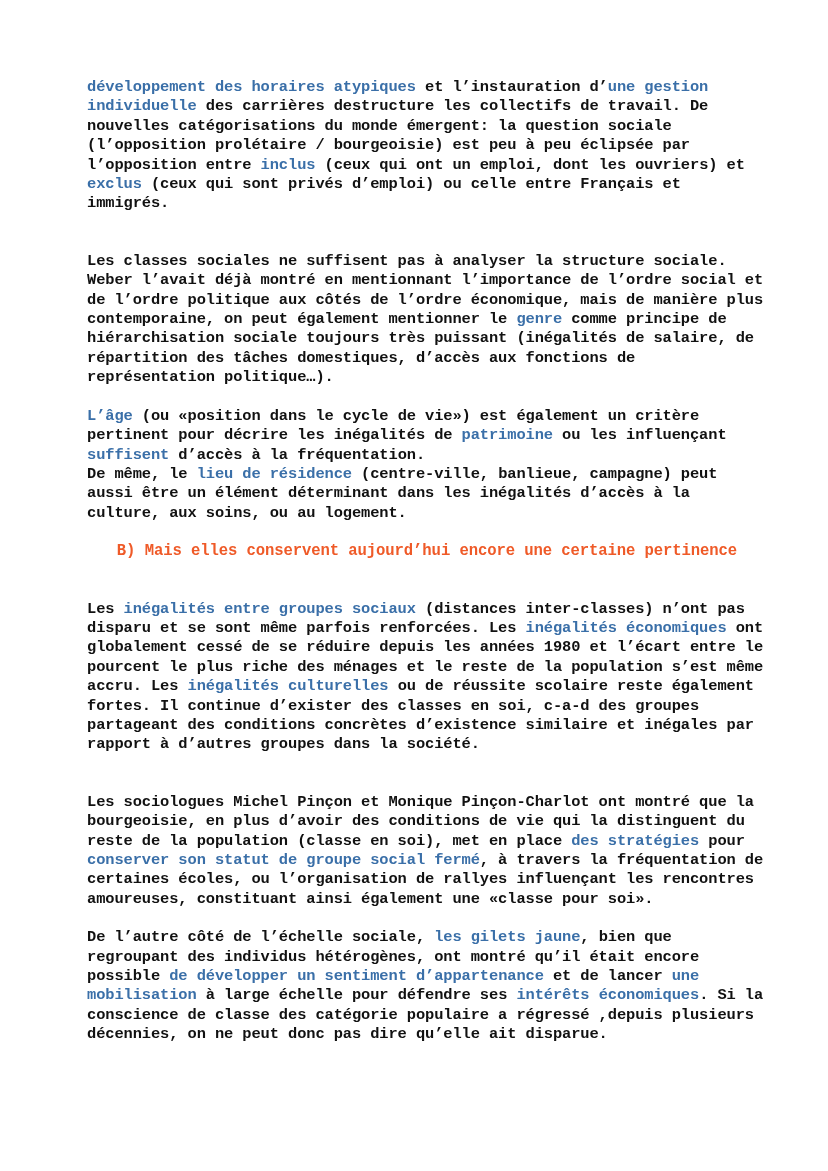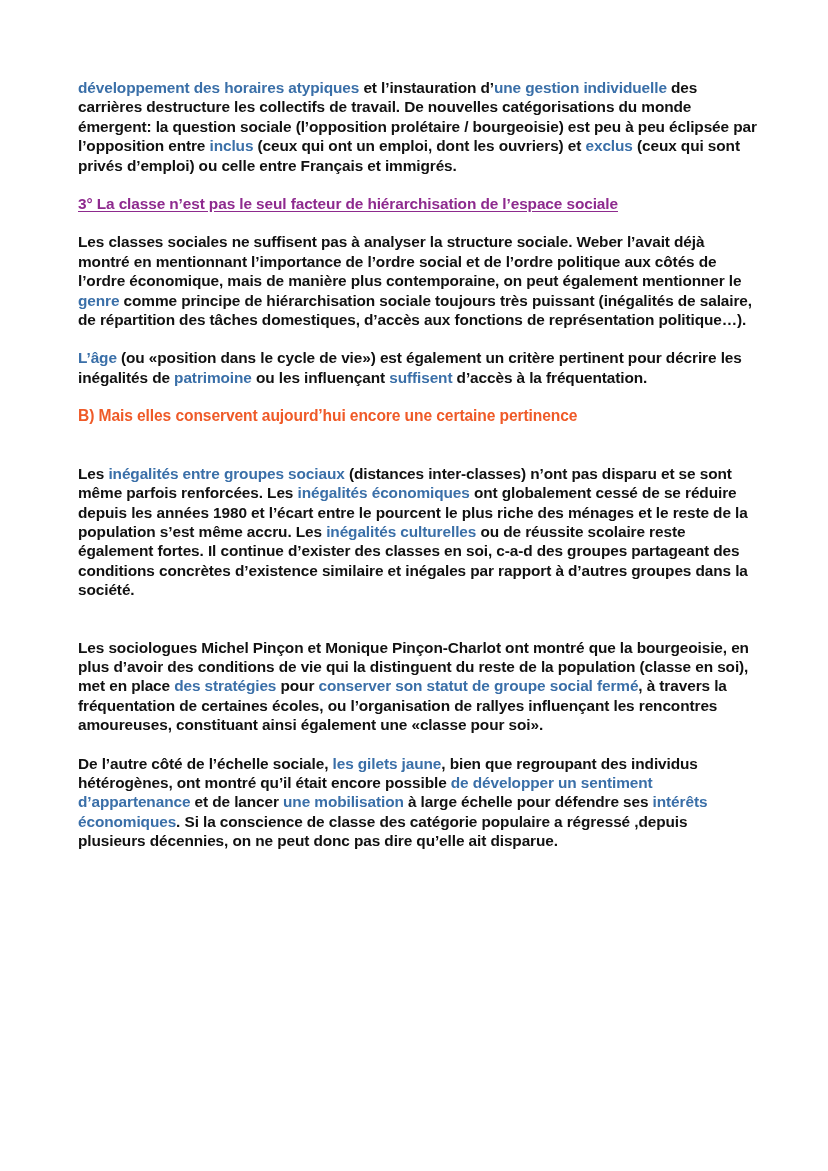--- a/index.html
+++ b/index.html
@@ -1,47 +1,47 @@
 <!DOCTYPE html>
 <html><head>
 <meta charset="utf-8">
 <style>
   html, body { margin: 0; padding: 0; background: #ffffff; }
   body { width: 828px; height: 1171px; position: relative; overflow: hidden; }
   .page {
-    position: absolute; left: 78px; top: 78px; width: 680px;
-    font-family: Liberation Sans, sans-serif;
+    position: absolute; left: 87px; top: 78px; width: 680px;
+    font-family: Liberation Mono, monospace;
     font-weight: bold;
     font-size: 15.4px;
     line-height: 19.4px;
     color: #111111;
     letter-spacing: -0.1px;
   }
   p { margin: 0; }
   .hl { color: #3a6fa8; font-weight: bold; }
   .subhead {
     color: #8e2a8e; text-decoration: underline; text-underline-offset: 2px;
     font-size: 15.4px; margin: 0;
   }
   .section {
-    color: #ef5a28; text-align: left; font-size: 15.6px; margin: 0;
+    color: #ef5a28; text-align: center; font-size: 15.6px; margin: 0;
   }
   .gap-s { height: 19px; }
 </style>
 </head>
 <body>
 
 <div class="page">
   <p><span class="hl">développement des horaires atypiques</span><span> et l’instauration d’</span><span class="hl">une gestion individuelle</span><span> des carrières destructure les collectifs de travail. De nouvelles catégorisations du monde émergent: la question sociale (l’opposition prolétaire / bourgeoisie) est peu à peu éclipsée par l’opposition entre </span><span class="hl">inclus</span><span> (ceux qui ont un emploi, dont les ouvriers) et </span><span class="hl">exclus</span><span> (ceux qui sont privés d’emploi) ou celle entre Français et immigrés.</span></p>
   <div class="gap-s"></div>
-  <p class="subhead">3° La classe n’est pas le seul facteur de hiérarchisation de l’espace sociale </p>
   <div class="gap-s"></div>
   <p><span>Les classes sociales ne suffisent pas à analyser la structure sociale. Weber l’avait déjà montré en mentionnant l’importance de l’ordre social et de l’ordre politique aux côtés de l’ordre économique, mais de manière plus contemporaine, on peut également mentionner le </span><span class="hl">genre</span><span> comme principe de hiérarchisation sociale toujours très puissant (inégalités de salaire, de répartition des tâches domestiques, d’accès aux fonctions de représentation politique…).</span></p>
   <div class="gap-s"></div>
   <p><span class="hl">L’âge</span><span> (ou «position dans le cycle de vie») est également un critère pertinent pour décrire les inégalités de </span><span class="hl">patrimoine</span><span> ou les influençant </span><span class="hl">suffisent</span><span> d’accès à la fréquentation.</span></p>
+  <p><span>De même, le </span><span class="hl">lieu de résidence</span><span> (centre-ville, banlieue, campagne) peut aussi être un élément déterminant dans les inégalités d’accès à la culture, aux soins, ou au logement.</span></p>
   <div class="gap-s"></div>
   <p class="section">B) Mais elles conservent aujourd’hui encore une certaine pertinence</p>
   <div class="gap-s"></div>
   <div class="gap-s"></div>
   <p><span>Les </span><span class="hl">inégalités entre groupes sociaux</span><span> (distances inter-classes) n’ont pas disparu et se sont même parfois renforcées. Les </span><span class="hl">inégalités économiques</span><span> ont globalement cessé de se réduire depuis les années 1980 et l’écart entre le pourcent le plus riche des ménages et le reste de la population s’est même accru. Les </span><span class="hl">inégalités culturelles</span><span> ou de réussite scolaire reste également fortes. Il continue d’exister des classes en soi, c-a-d des groupes partageant des conditions concrètes d’existence similaire et inégales par rapport à d’autres groupes dans la société.</span></p>
   <div class="gap-s"></div>
   <div class="gap-s"></div>
   <p><span>Les sociologues Michel Pinçon et Monique Pinçon-Charlot ont montré que la bourgeoisie, en plus d’avoir des conditions de vie qui la distinguent du reste de la population (classe en soi), met en place </span><span class="hl">des stratégies</span><span> pour </span><span class="hl">conserver son statut de groupe social fermé</span><span>, à travers la fréquentation de certaines écoles, ou l’organisation de rallyes influençant les rencontres amoureuses, constituant ainsi également une «classe pour soi».</span></p>
   <div class="gap-s"></div>
   <p><span>De l’autre côté de l’échelle sociale, </span><span class="hl">les gilets jaune</span><span>, bien que regroupant des individus hétérogènes, ont montré qu’il était encore possible </span><span class="hl">de développer un sentiment d’appartenance</span><span> et de lancer </span><span class="hl">une mobilisation</span><span> à large échelle pour défendre ses </span><span class="hl">intérêts économiques</span><span>. Si la conscience de classe des catégorie populaire a régressé ,depuis plusieurs décennies, on ne peut donc pas dire qu’elle ait disparue.</span></p>

